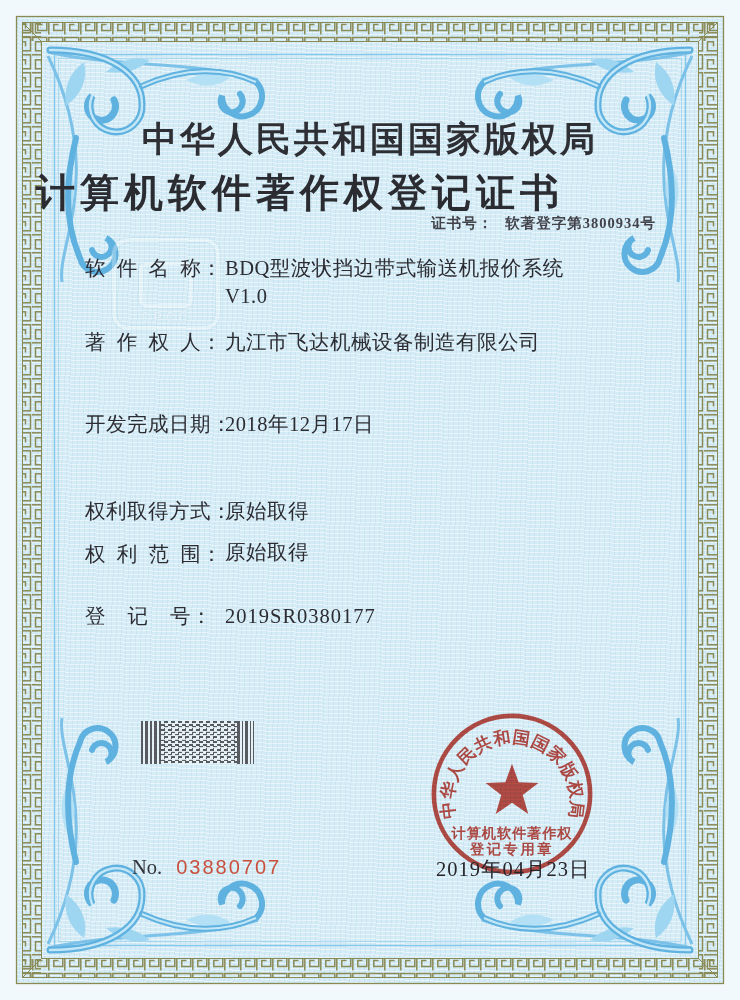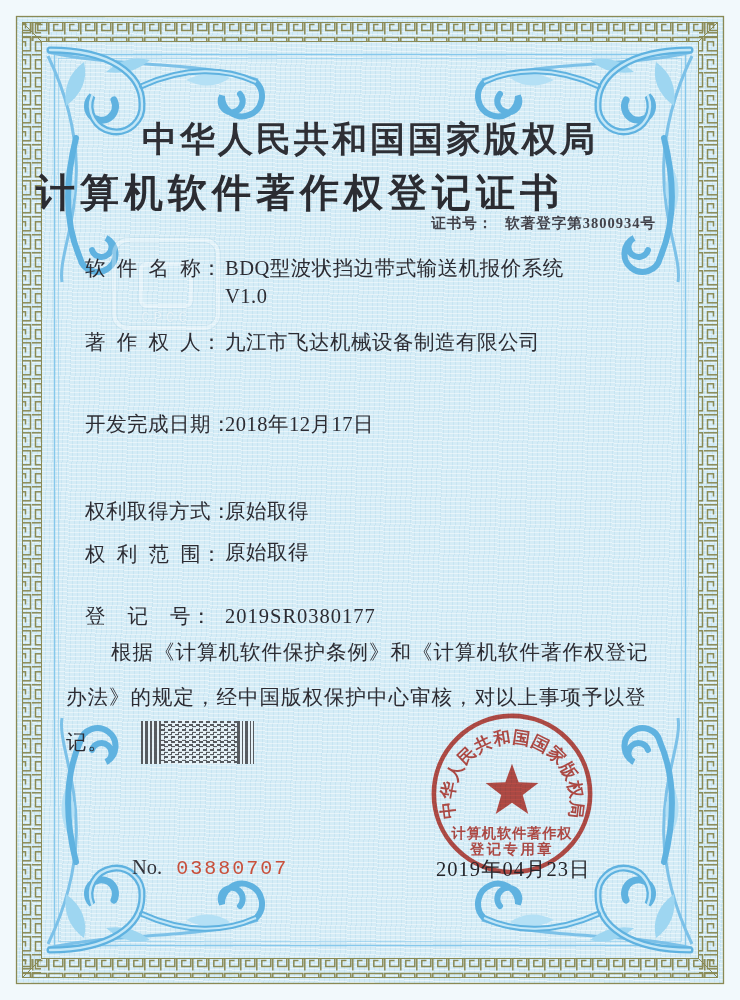--- a/index.html
+++ b/index.html
@@ -45,21 +45,21 @@
   .bc-m{flex:1;background:
       repeating-linear-gradient(0deg, rgba(233,243,248,.85) 0 1px, rgba(233,243,248,0) 1px 4px),
       repeating-conic-gradient(#3c3c40 0% 25%, #e9f3f8 25% 50%) 0 0 / 7px 5px;}
   .bc-r{flex:0 0 17px;background:repeating-linear-gradient(90deg,#3c3c40 0 3px,#e9f3f8 3px 5px,#3c3c40 5px 6px,#e9f3f8 6px 8px);}
 
   .seal{position:absolute;left:428px;top:710px;width:168px;height:168px;
     mix-blend-mode:multiply;opacity:.9;}
   .issue-date{position:absolute;left:436px;top:855px;font-size:20.5px;color:#26262b;
     letter-spacing:1px;z-index:5;}
   .serial{position:absolute;left:132px;top:856px;font-size:20.5px;color:#33333a;}
-  .serial .sn{font-family:Liberation Mono, monospace;font-size:20px;letter-spacing:2px;margin-left:14px;}
+  .serial .sn{font-family:Liberation Sans, sans-serif;font-size:20px;letter-spacing:2px;margin-left:14px;}
 </style>
 </head>
 <body>
 
 <div class="page">
 
   <div class="paper"></div>
 
   <svg class="border-svg" viewBox="0 0 740 1000" xmlns="http://www.w3.org/2000/svg">
     <defs>
@@ -135,21 +135,20 @@
   </div>
   <div class="row r5">
     <span class="lbl">权 利 范 围：</span>
     <span class="val">原始取得</span>
   </div>
   <div class="row r6">
     <span class="lbl">登  记  号：</span>
     <span class="val">2019SR0380177</span>
   </div>
 
-  <div class="statement">根据《计算机软件保护条例》和《计算机软件著作权登记办法》的规定，经中国版权保护中心审核，对以上事项予以登记。</div>
 
   <div class="barcode">
     <div class="bc-l"></div>
     <div class="bc-m"></div>
     <div class="bc-r"></div>
   </div>
 
   <svg class="seal" viewBox="0 0 200 200" xmlns="http://www.w3.org/2000/svg">
     <defs>
       <path id="sealArc" d="M32,126 A70,70 0 1 1 168,126" fill="none"></path>

